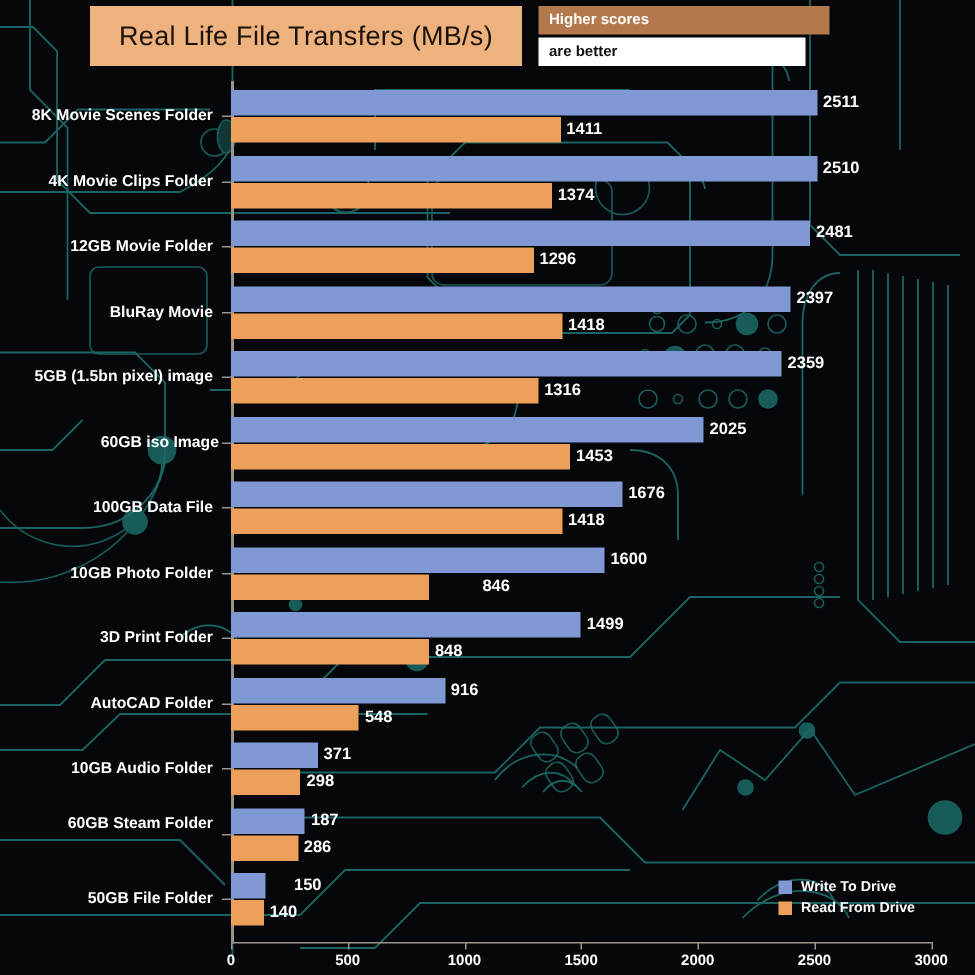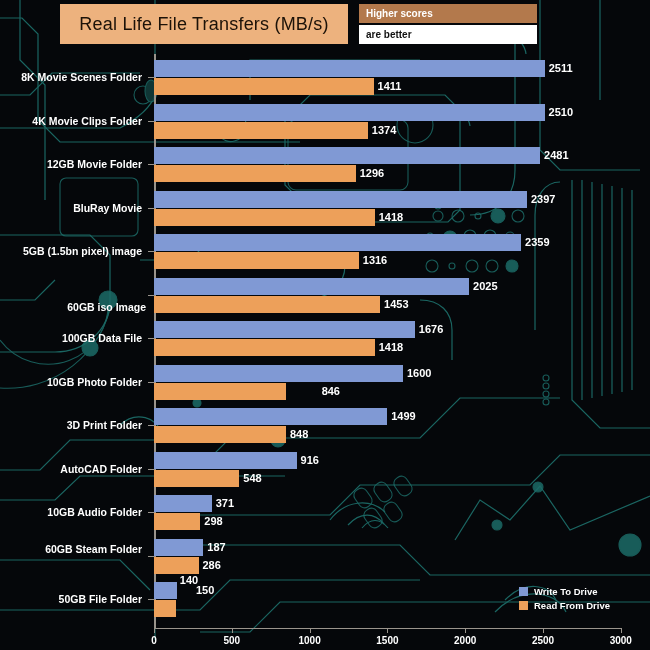--- a/index.html
+++ b/index.html
@@ -23,21 +23,21 @@
     left: 60px; top: 4px; width: 288px; height: 40px;
     background: #edb27e;
     display: flex; align-items: center; justify-content: center;
   }
   .title-box .title-text {
     font-size: 18px; color: #1c1208; letter-spacing: .2px;
     white-space: nowrap;
   }
   .note-top {
     position: absolute;
-    left: 359px; top: 4px; width: 178px; height: 19px;
+    left: 359px; top: 4px; width: 194px; height: 19px;
     background: #b3794c;
     display: flex; align-items: center;
   }
   .note-top span {
     font-size: 10px; font-weight: bold; color: #ffffff; padding-left: 7px;
   }
   .note-bot {
     position: absolute;
     left: 359px; top: 25px; width: 178px; height: 19px;
     background: #ffffff;
@@ -254,21 +254,21 @@
       <div class="bar-label" style="left: 530.973px; top: 140.5px;">2397</div>
       <div class="bar read" style="left: 154px; top: 158.5px; width: 220.641px;"></div>
       <div class="bar-label" style="left: 378.641px; top: 158.5px;">1418</div>
       <div class="ytick" style="top: 201px;"></div>
       <div class="cat-label" style="top: 195px; left: 0px;">5GB (1.5bn pixel) image</div>
       <div class="bar write" style="left: 154px; top: 184px; width: 367.06px;"></div>
       <div class="bar-label" style="left: 525.06px; top: 184px;">2359</div>
       <div class="bar read" style="left: 154px; top: 202px; width: 204.77px;"></div>
       <div class="bar-label" style="left: 362.77px; top: 202px;">1316</div>
       <div class="ytick" style="top: 244.5px;"></div>
-      <div class="cat-label" style="top: 238.5px; left: 4px; margin-top: 12px;">60GB iso Image</div>
+      <div class="cat-label" style="top: 238.5px; left: 4px;">60GB iso Image</div>
       <div class="bar write" style="left: 154px; top: 227.5px; width: 315.09px;"></div>
       <div class="bar-label" style="left: 473.09px; top: 227.5px;">2025</div>
       <div class="bar read" style="left: 154px; top: 245.5px; width: 226.087px;"></div>
       <div class="bar-label" style="left: 384.087px; top: 245.5px; text-align: right;">1453</div>
       <div class="ytick" style="top: 288px;"></div>
       <div class="cat-label" style="top: 282px; left: 0px;">100GB Data File</div>
       <div class="bar write" style="left: 154px; top: 271px; width: 260.786px;"></div>
       <div class="bar-label" style="left: 418.786px; top: 271px;">1676</div>
       <div class="bar read" style="left: 154px; top: 289px; width: 220.641px;"></div>
       <div class="bar-label" style="left: 378.641px; top: 289px;">1418</div>
@@ -300,21 +300,21 @@
       <div class="cat-label" style="top: 493px; left: 0px;">60GB Steam Folder</div>
       <div class="bar write" style="left: 154px; top: 488.5px; width: 49.3252px;"></div>
       <div class="bar-label" style="left: 207.325px; top: 488.5px;">187</div>
       <div class="bar read" style="left: 154px; top: 506.5px; width: 44.5016px;"></div>
       <div class="bar-label" style="left: 202.502px; top: 506.5px;">286</div>
       <div class="ytick" style="top: 549px;"></div>
       <div class="cat-label" style="top: 543px; left: 0px;">50GB File Folder</div>
       <div class="bar write" style="left: 154px; top: 532px; width: 23.34px;"></div>
       <div class="bar-label" style="left: 196px; top: 532px;">150</div>
       <div class="bar read" style="left: 154px; top: 550px; width: 21.784px;"></div>
-      <div class="bar-label" style="left: 179.784px; top: 522px;">140</div>
+      <div class="bar-label" style="left: 179.784px; top: 550px;">140</div>
     </div>
 
   <div class="legend">
     <div class="legend-row">
       <span class="legend-swatch write"></span>
       <span class="legend-text">Write To  Drive</span>
     </div>
     <div class="legend-row">
       <span class="legend-swatch read"></span>
       <span class="legend-text">Read From  Drive</span>

